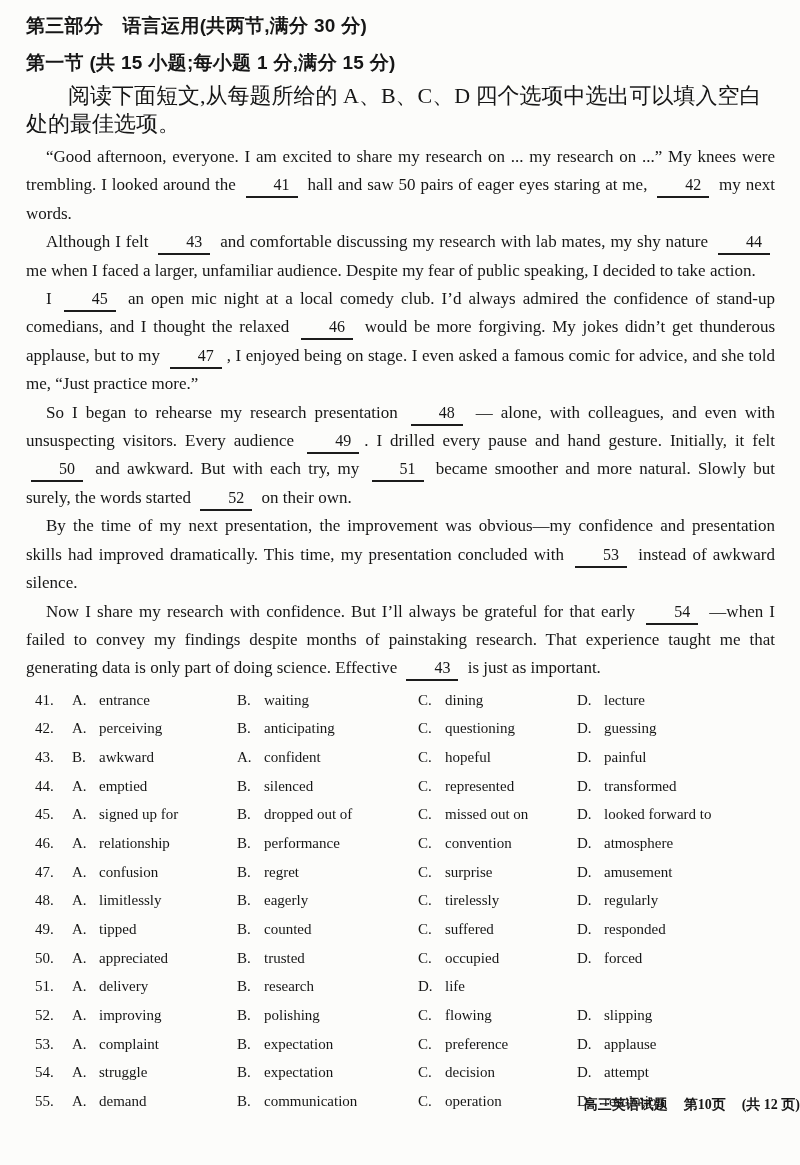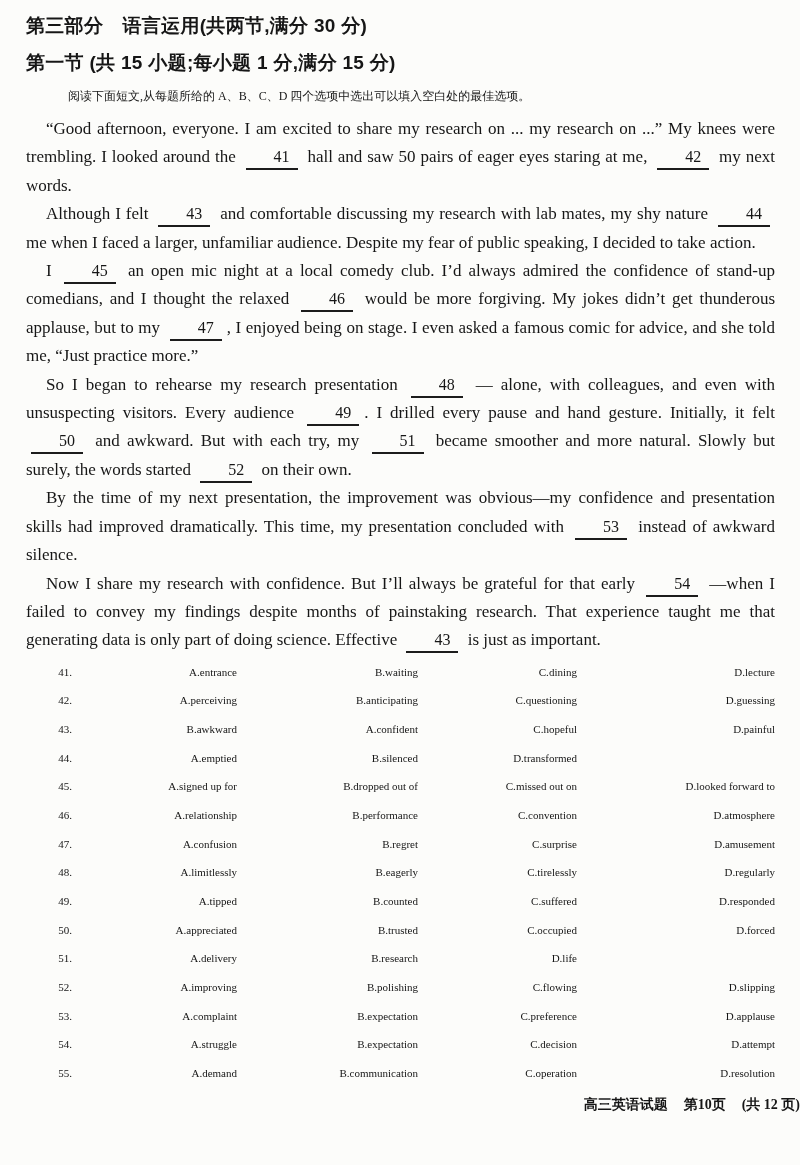--- a/index.html
+++ b/index.html
@@ -18,21 +18,21 @@
   }
   .h-part, .h-sec {
     font-family: "Liberation Sans", sans-serif;
     font-size: 19px;
     font-weight: 700;
     margin: 0 0 11px 0;
     letter-spacing: 0.3px;
   }
   .h-sec { margin-bottom: 6px; }
   .instr {
-    font-size: 12px;
+    font-size: 22px;
     line-height: 28px;
     margin: 0 0 5px 0;
     text-indent: 42px;
   }
   .passage p {
     margin: 0;
     font-size: 17px;
     line-height: 28.4px;
     text-align: justify;
     text-indent: 20px;
@@ -45,24 +45,23 @@
     text-align: right;
     border-bottom: 2px solid #1c1c1c;
     font-size: 16px;
     line-height: 23px;
   }
   .options { margin-top: 3px; }
   .q-row {
     display: grid;
     grid-template-columns: 37px 165px 181px 159px auto;
     padding-left: 9px;
-    font-size: 11px;
+    font-size: 15px;
     line-height: 28.65px;
     white-space: nowrap;
-    text-align: right;
   }
   .opt-letter { display: inline-block; min-width: 27px; }
   .footer {
     position: absolute;
     left: 0; right: 0; bottom: 9px;
     text-align: right;
     font-size: 14px;
     font-weight: 600;
   }
   .footer .gap { display: inline-block; width: 16px; }
@@ -103,20 +102,21 @@
         <span>43.</span>
         <span><span class="opt-letter">B.</span><span>awkward</span></span>
         <span><span class="opt-letter">A.</span><span>confident</span></span>
         <span><span class="opt-letter">C.</span><span>hopeful</span></span>
         <span><span class="opt-letter">D.</span><span>painful</span></span>
       </div>
       <div class="q-row">
         <span>44.</span>
         <span><span class="opt-letter">A.</span><span>emptied</span></span>
         <span><span class="opt-letter">B.</span><span>silenced</span></span>
+        <span><span class="opt-letter">C.</span><span>represented</span></span>
         <span><span class="opt-letter">D.</span><span>transformed</span></span>
       </div>
       <div class="q-row">
         <span>45.</span>
         <span><span class="opt-letter">A.</span><span>signed up for</span></span>
         <span><span class="opt-letter">B.</span><span>dropped out of</span></span>
         <span><span class="opt-letter">C.</span><span>missed out on</span></span>
         <span><span class="opt-letter">D.</span><span>looked forward to</span></span>
       </div>
       <div class="q-row">

